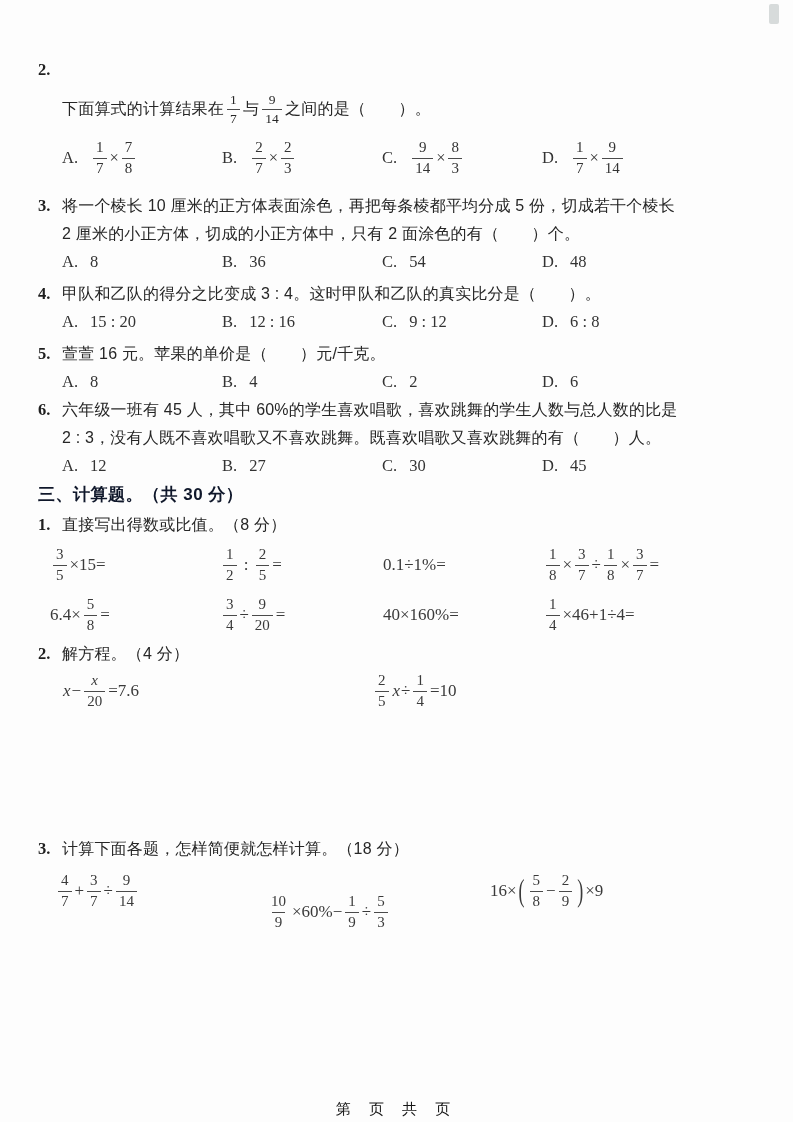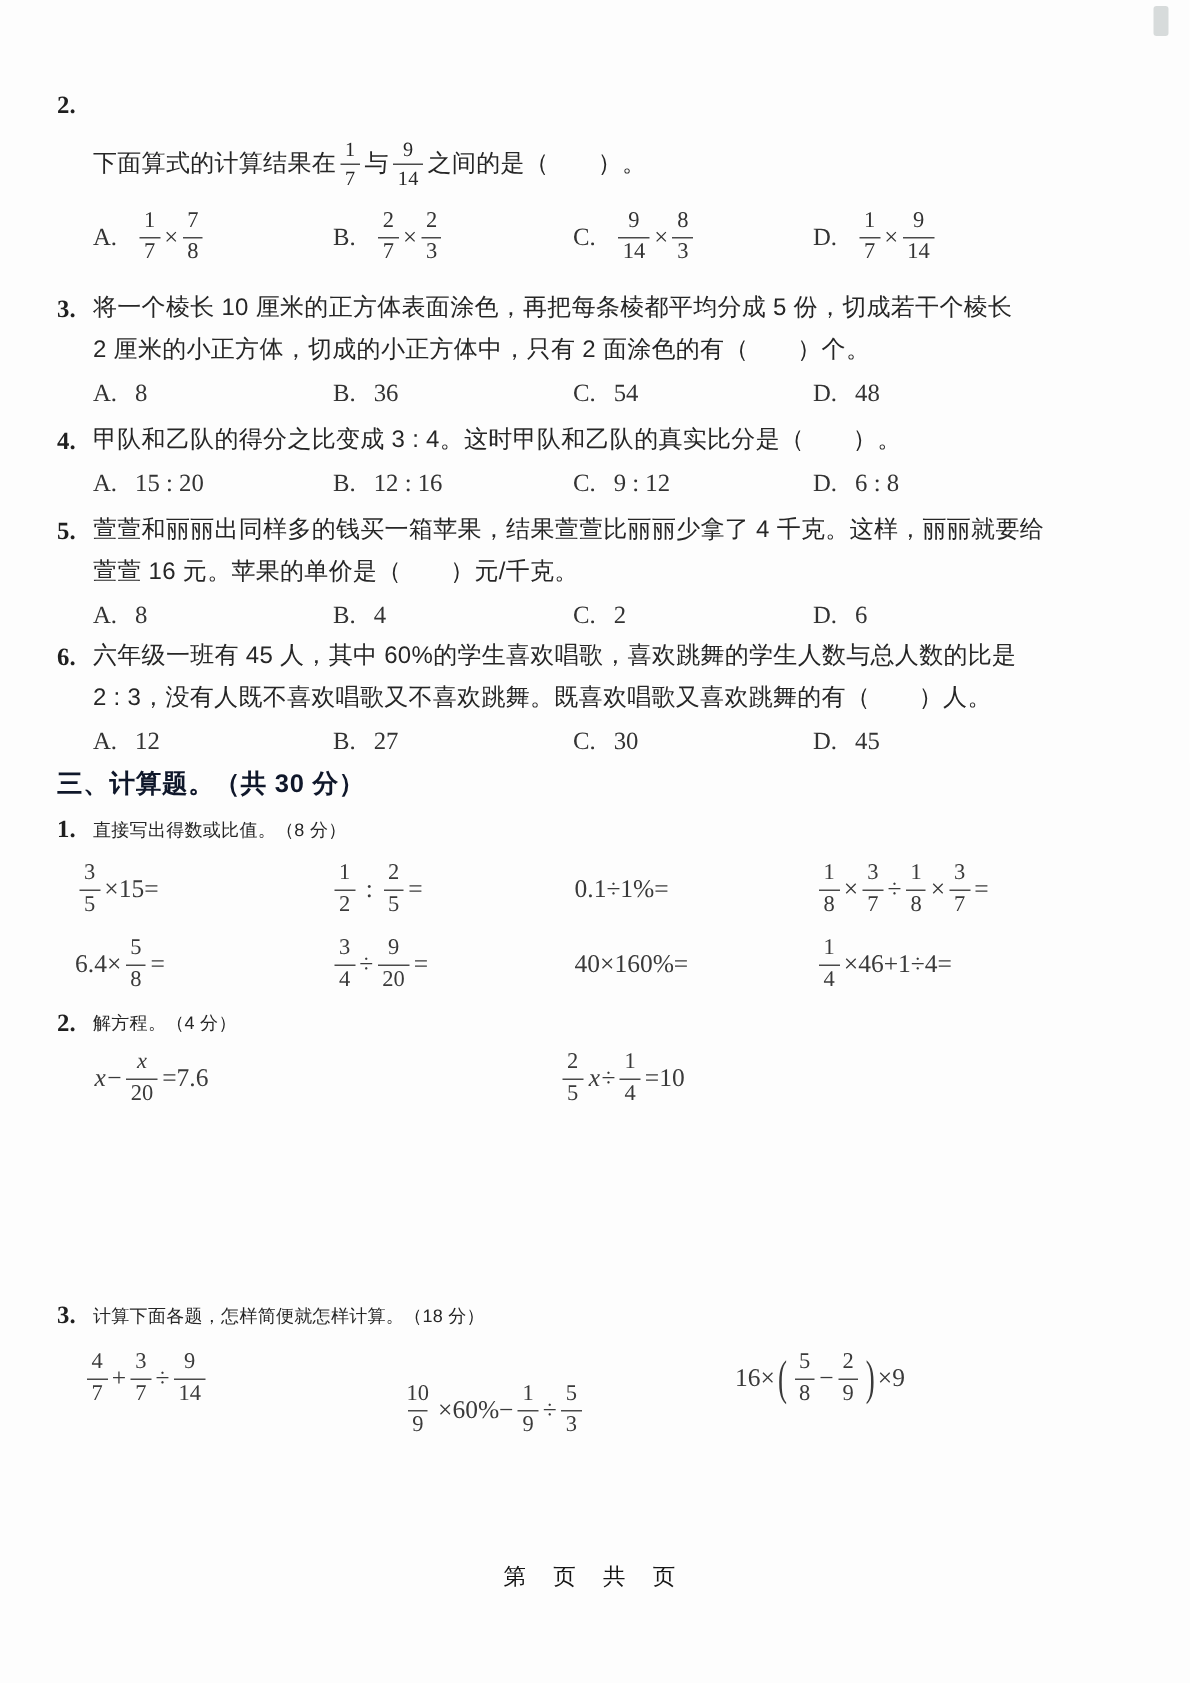--- a/index.html
+++ b/index.html
@@ -42,21 +42,21 @@
     font-family:"Liberation Serif", serif;
     font-size:16.5px; color:#333333;
   }
   .opt:last-child { width:auto; }
   .olabel { margin-right:12px; }
 
   
   .sec-heading { font-size:17px; font-weight:bold; color:#0f172a; line-height:30px; letter-spacing:0.5px; }
   .sub { display:flex; }
   .sub .qnum { line-height:30px; }
-  .subtitle { font-size:12px; line-height:30px; color:#262626; letter-spacing:0.2px; }
+  .subtitle { font-size:16px; line-height:30px; color:#262626; letter-spacing:0.2px; }
   .sub.short .qnum, .sub.short .subtitle { line-height:28px; }
 
   .mrow { display:flex; align-items:center; }
   .grid1 { margin-left:12px; height:50px; }
   .eqrow { margin-left:24px; height:46px; }
   .exprow3 { margin-left:17px; height:54px; }
   .cell {
     display:flex; align-items:center;
     font-family:"Liberation Serif", serif;
     font-size:17px; color:#3a3a3a;
@@ -77,21 +77,21 @@
   .paren { display:inline-block; transform:scaleY(1.8); font-size:18px; margin:0 2px; font-weight:300; }
   .mvar { font-style:italic; font-family:"Liberation Serif", serif; padding:0 1px; }
 
   .sp120 { height:0; margin-top:120px; }
 
   .scan-mark {
     position:absolute; top:4px; right:14px;
     width:10px; height:20px; background:#d7dbdb; border-radius:2px;
   }
   .footer {
-    position:absolute; left:0; right:0; top:1042px;
+    position:absolute; left:0; right:0; top:1100px;
     text-align:center; font-size:15px; color:#151515; letter-spacing:7px;
   }
 </style>
 </head>
 <body>
 
 <div class="page">
   <div class="scan-mark"></div>
 
   <div class="content">
@@ -236,21 +236,20 @@
                 <span class="mtxt">6 : 8</span>
               </span>
           </div>
         </div>
       </div>
     </div>
 
     <div class="q" style="margin-bottom:0;">
       <span class="qnum">5.</span>
       <div class="qbody">
-        <div class="stem-line">萱萱和丽丽出同样多的钱买一箱苹果，结果萱萱比丽丽少拿了 4 千克。这样，丽丽就要给</div>
         <div class="stem-line">萱萱 16 元。苹果的单价是（　　）元/千克。</div>
         <div class="opts flat">
           <div class="opt">
             <span class="olabel">A.</span>
             <span class="mrow">
                 <span class="mtxt">8</span>
               </span>
           </div>
           <div class="opt">
             <span class="olabel">B.</span>

